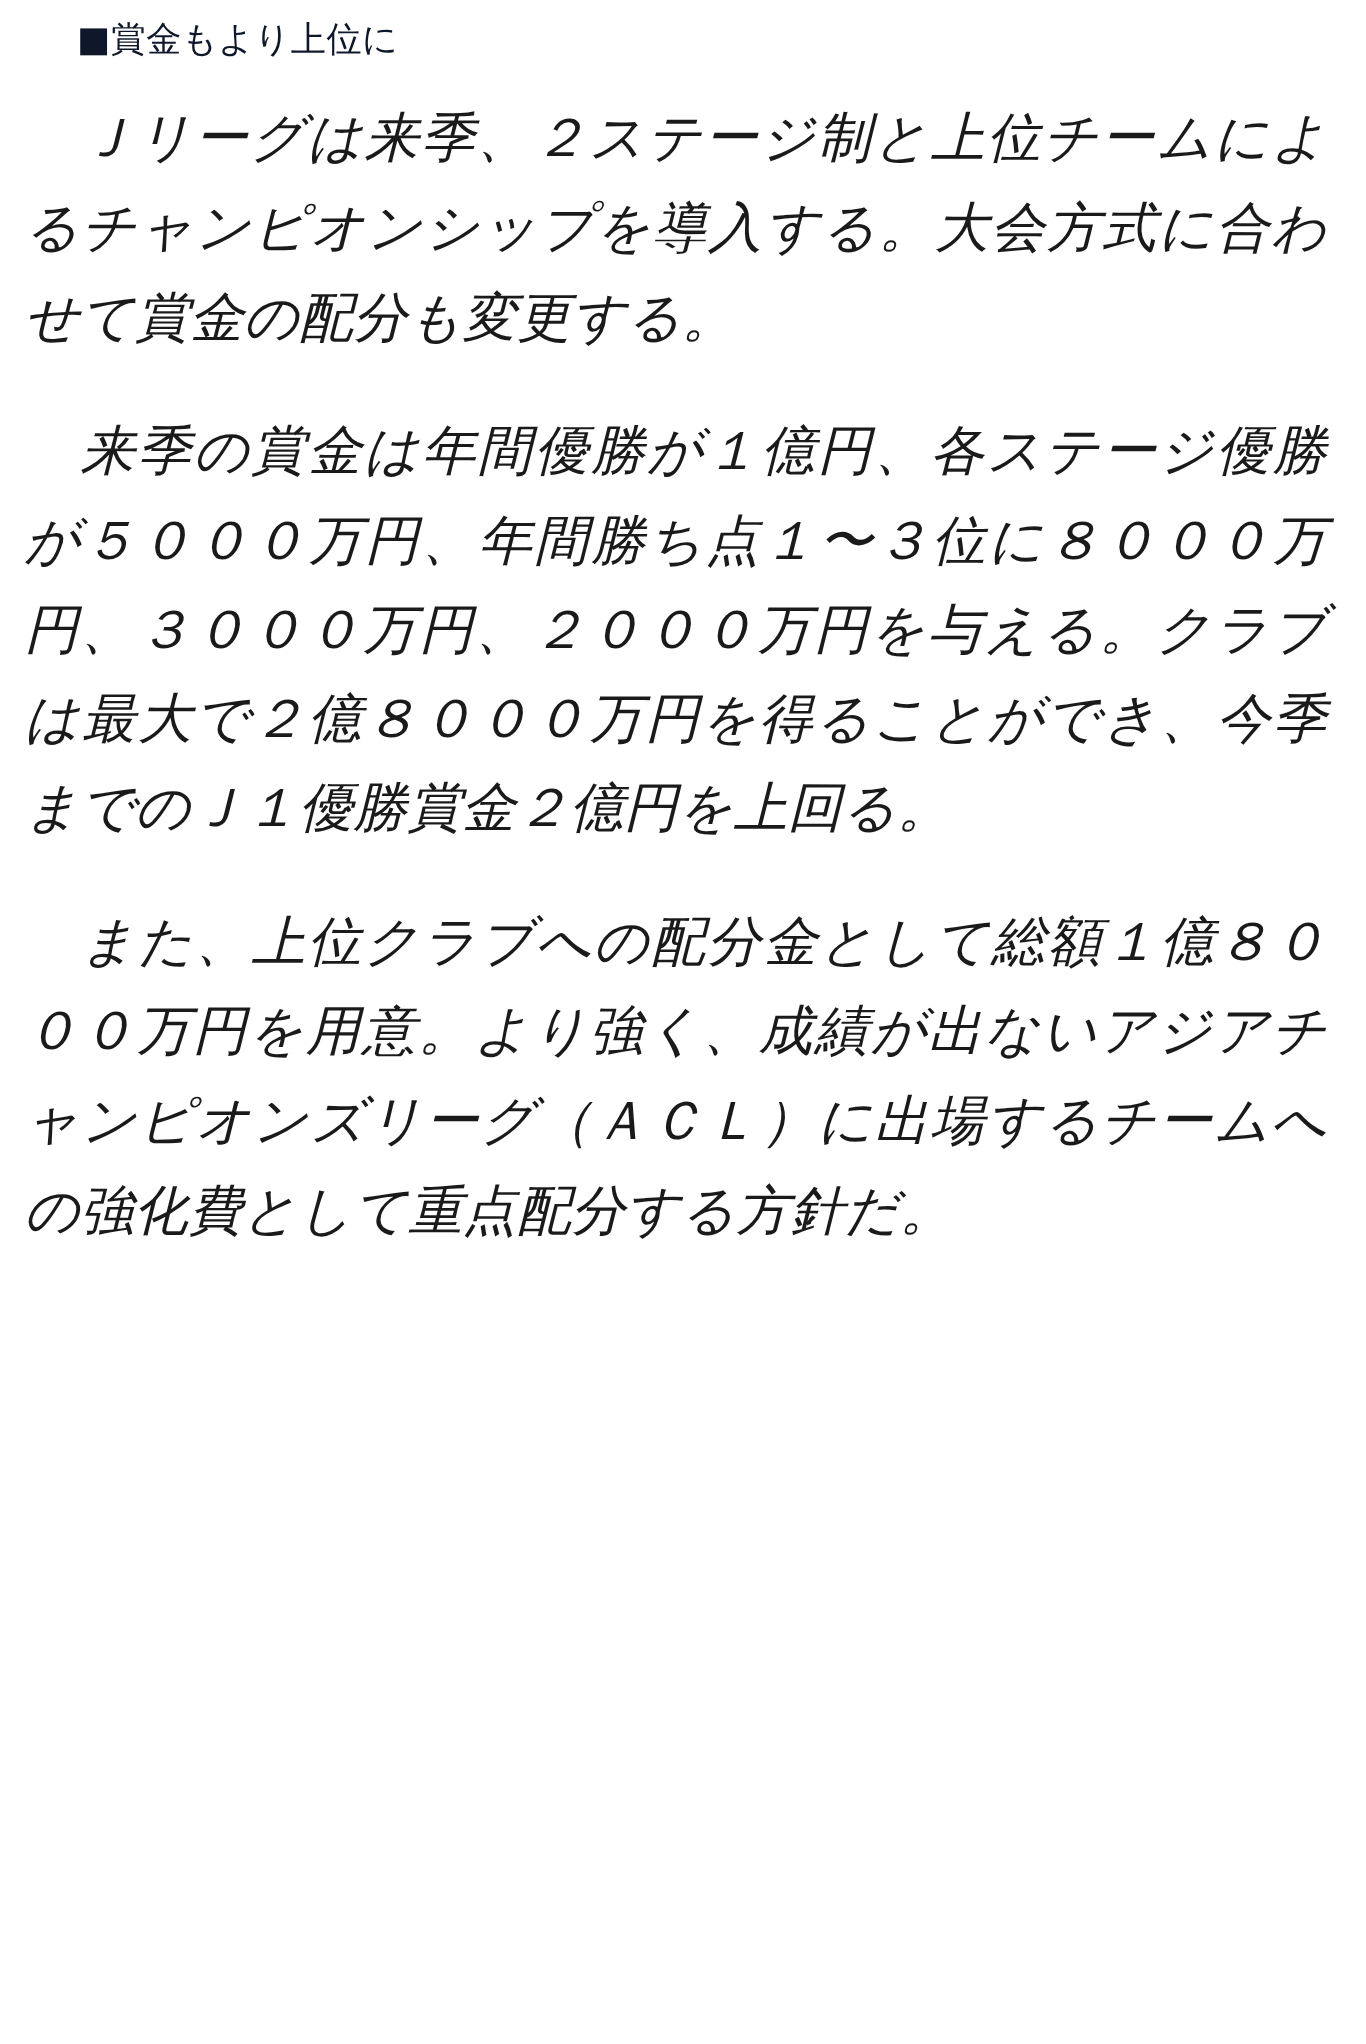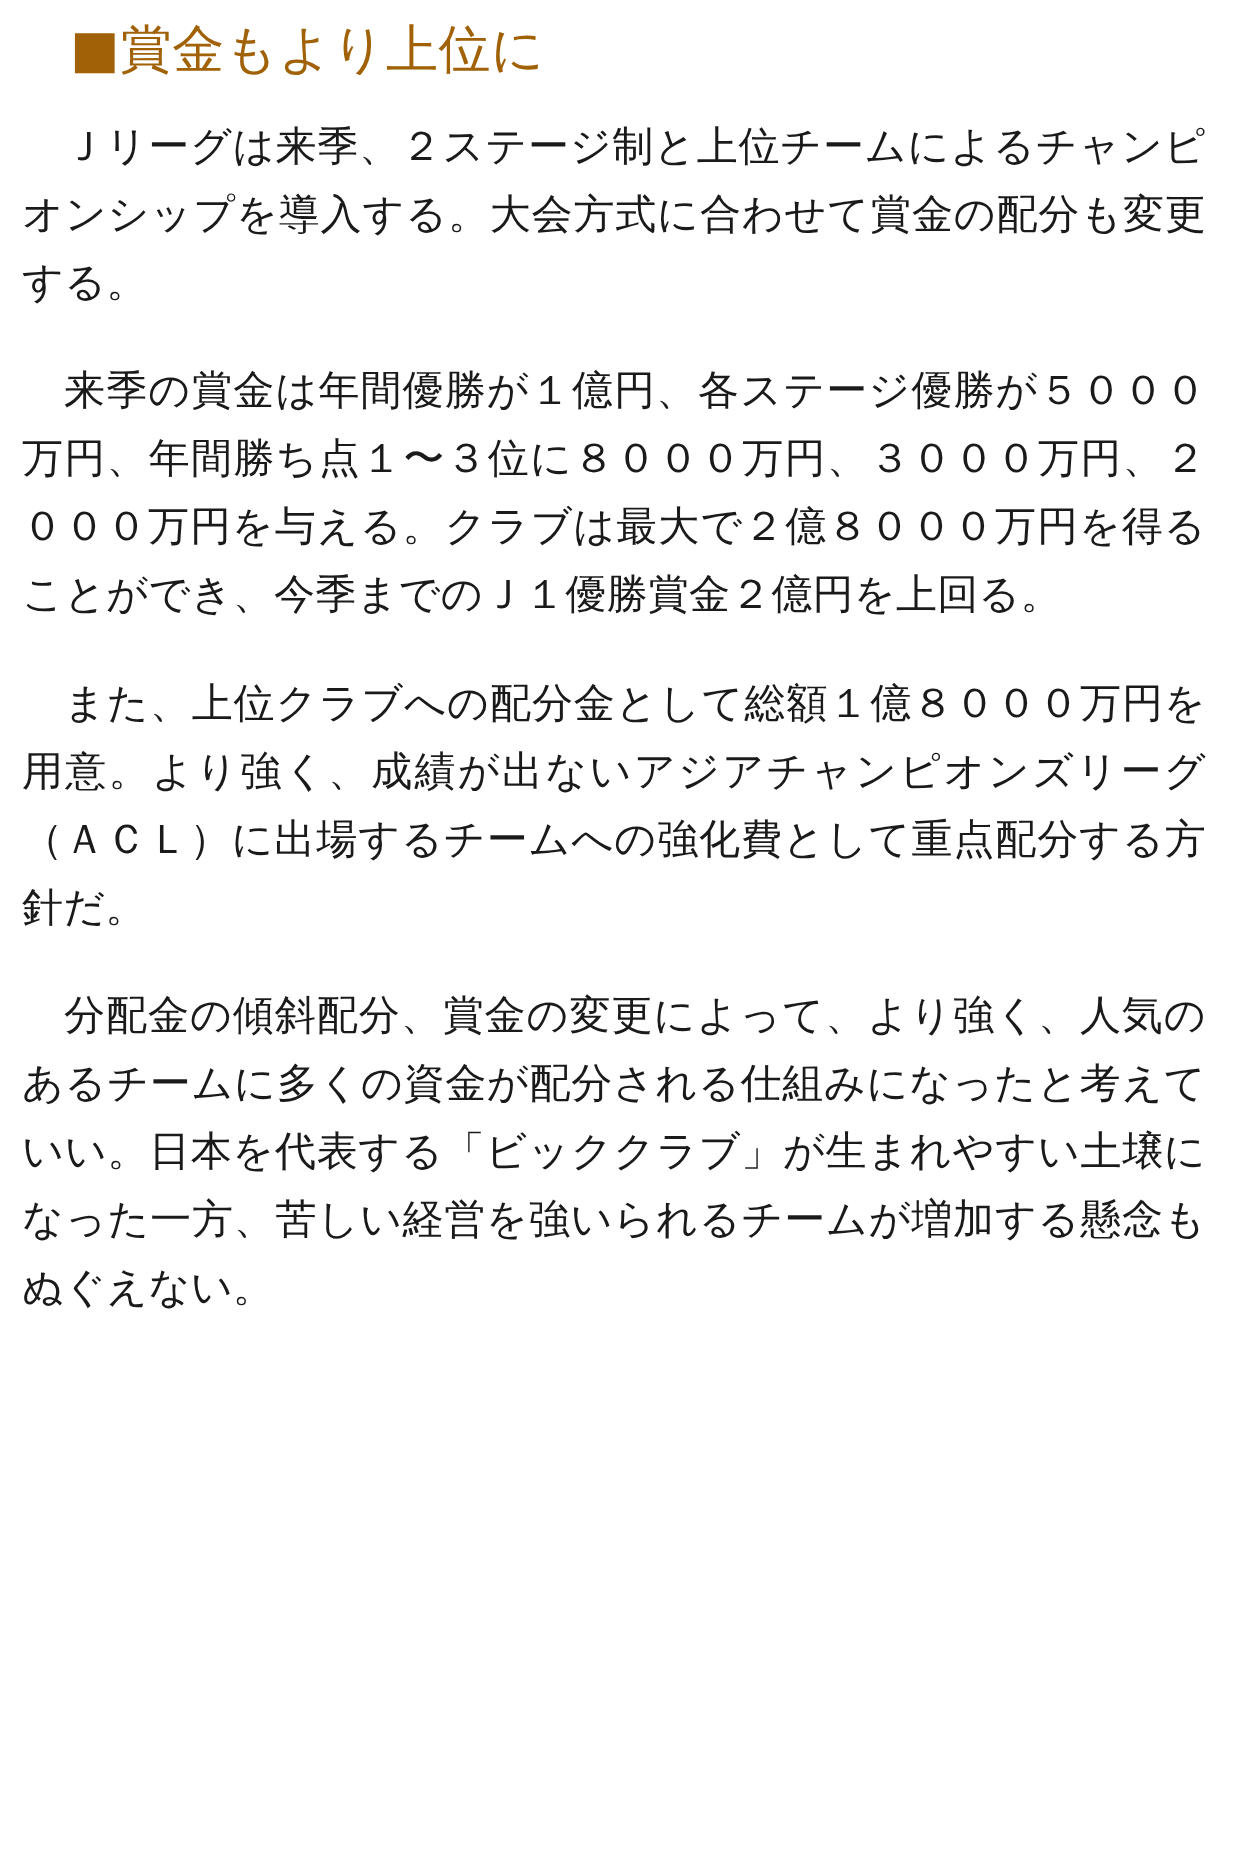--- a/index.html
+++ b/index.html
@@ -13,43 +13,43 @@
     overflow: hidden;
     font-family: "DejaVu Sans", "Liberation Sans", sans-serif;
     color: #1a1a1a;
     -webkit-font-smoothing: antialiased;
   }
   .article {
     padding: 14px 36px 0 22px;
     box-sizing: border-box;
   }
   .subhead {
-    font-size: 52px;
+    font-size: 32px;
     line-height: 1.35;
     margin: 0 0 28px 0;
     padding-left: 48px;
     font-weight: 400;
-    color: #a16207;
+    color: #0f172a;
     letter-spacing: 0.01em;
   }
   .para {
-    font-size: 41px;
+    font-size: 49px;
     line-height: 1.66;
     margin: 0 0 40px 0;
     color: #1a1a1a;
     text-align: justify;
     text-justify: inter-character;
     letter-spacing: 0.005em;
+    font-style: italic;
   }
   .para:last-child {
     margin-bottom: 0;
   }
 </style>
 </head>
 <body>
 
 <div class="article">
   <h2 class="subhead">■賞金もより上位に</h2>
   <p class="para">　Ｊリーグは来季、２ステージ制と上位チームによるチャンピオンシップを導入する。大会方式に合わせて賞金の配分も変更する。</p>
   <p class="para">　来季の賞金は年間優勝が１億円、各ステージ優勝が５０００万円、年間勝ち点１〜３位に８０００万円、３０００万円、２０００万円を与える。クラブは最大で２億８０００万円を得ることができ、今季までのＪ１優勝賞金２億円を上回る。</p>
   <p class="para">　また、上位クラブへの配分金として総額１億８０００万円を用意。より強く、成績が出ないアジアチャンピオンズリーグ（ＡＣＬ）に出場するチームへの強化費として重点配分する方針だ。</p>
-  <p class="para">　分配金の傾斜配分、賞金の変更によって、より強く、人気のあるチームに多くの資金が配分される仕組みになったと考えていい。日本を代表する「ビッククラブ」が生まれやすい土壌になった一方、苦しい経営を強いられるチームが増加する懸念もぬぐえない。</p>
 </div>
 
 </body></html>

